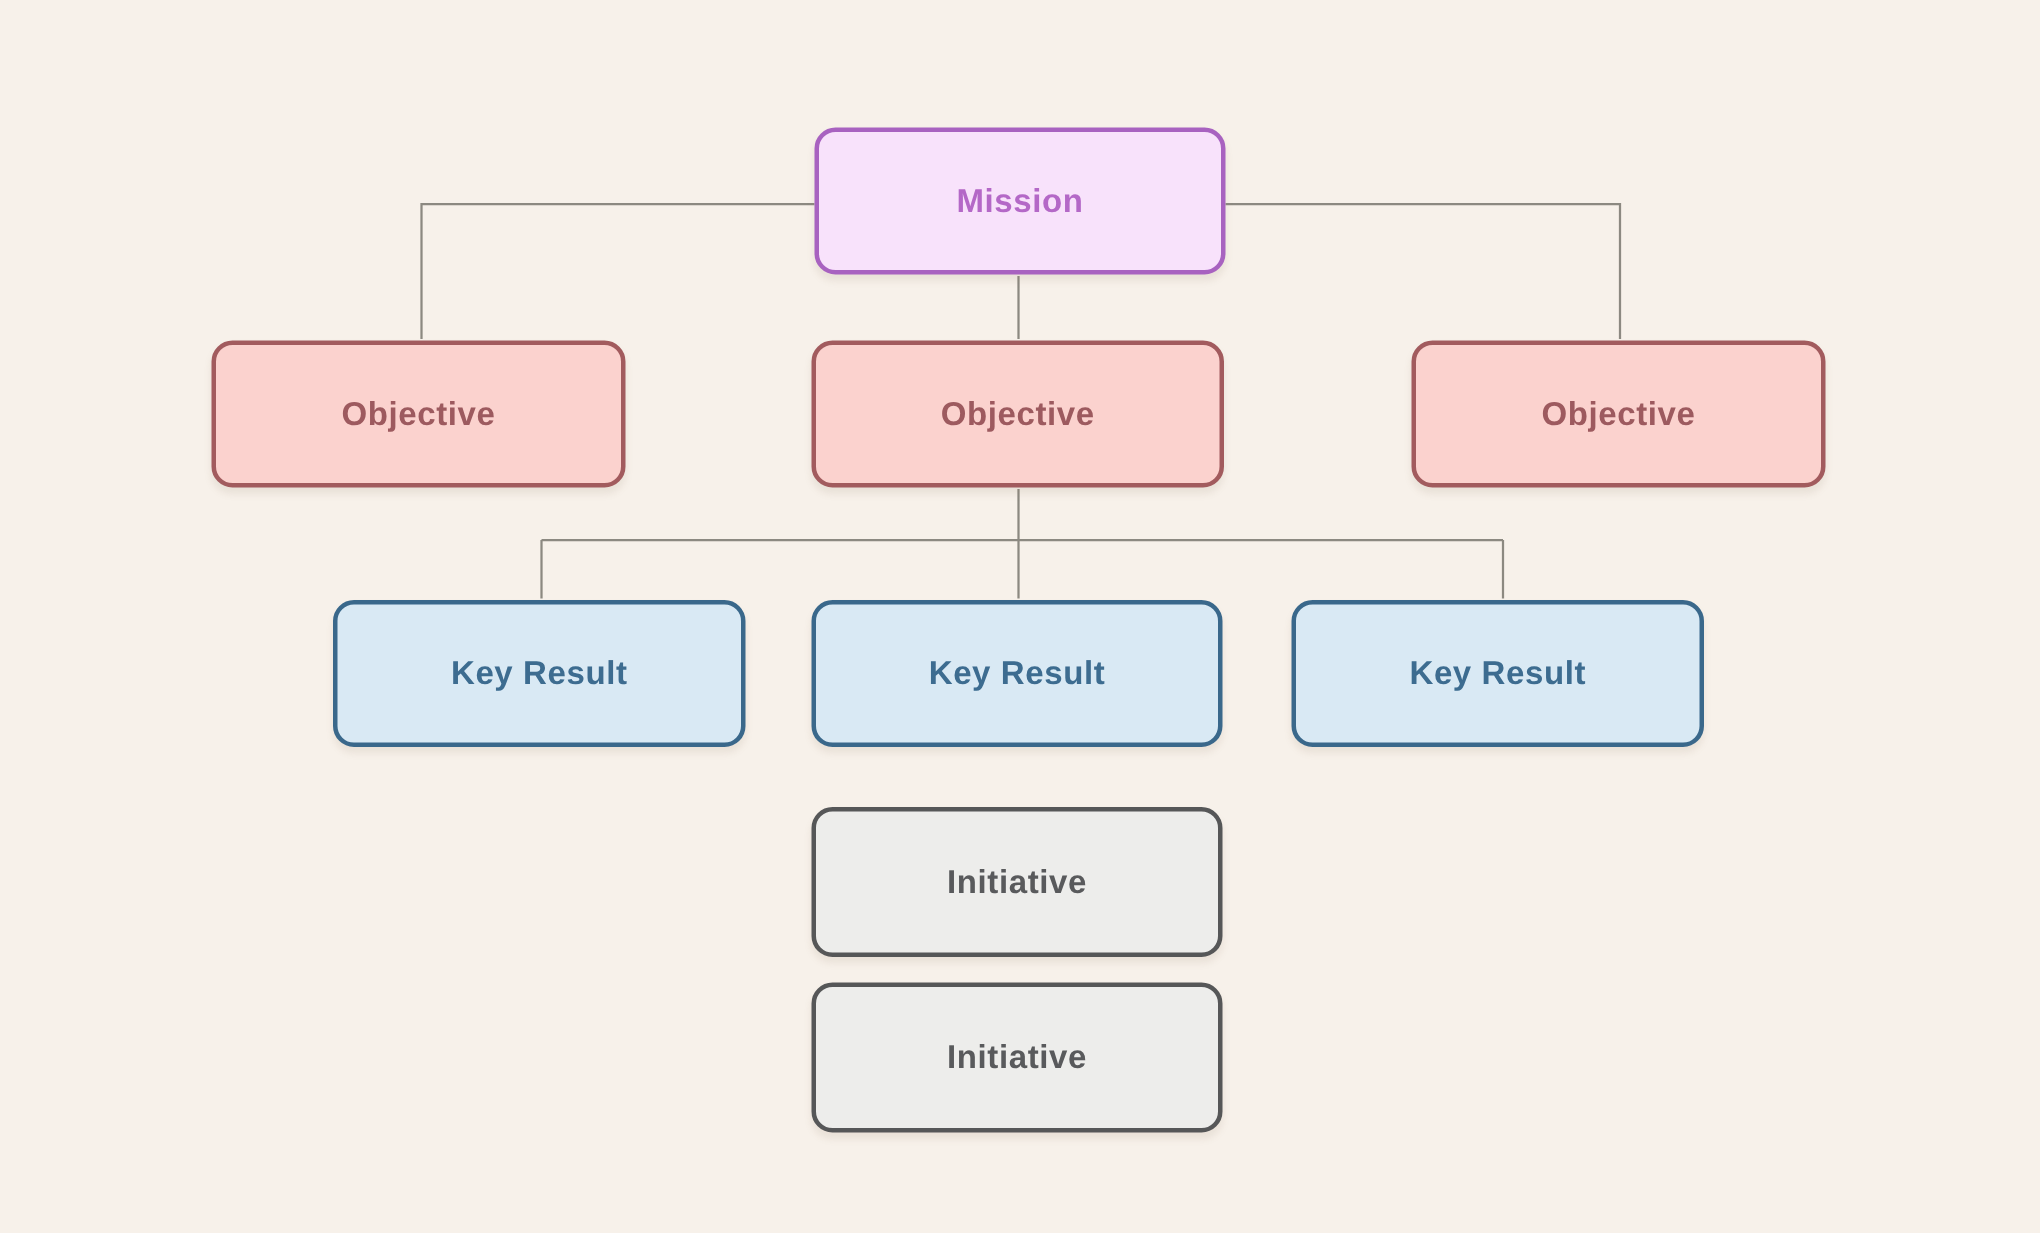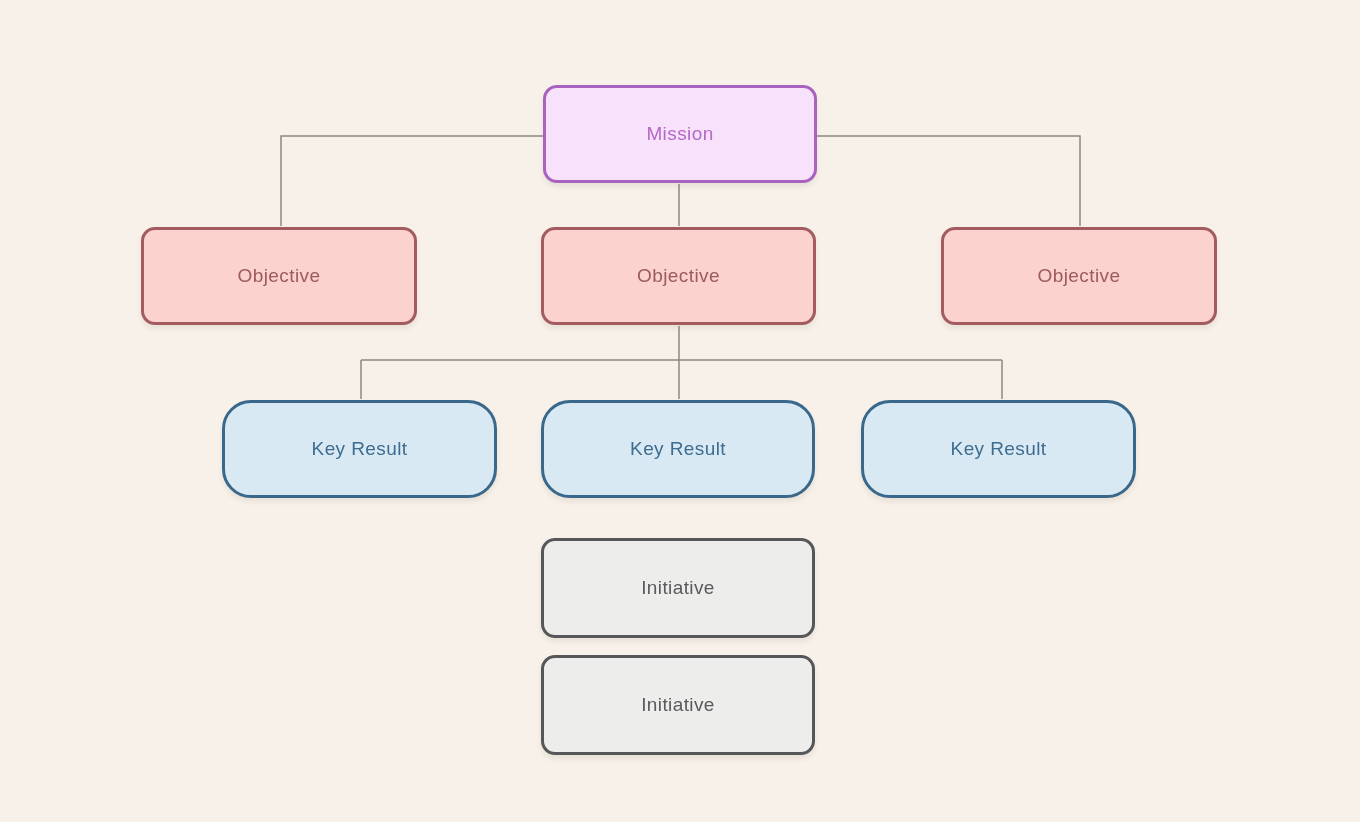--- a/index.html
+++ b/index.html
@@ -42,40 +42,39 @@
   }
   .node{
     position:absolute;
     display:flex;
     align-items:center;
     justify-content:center;
     box-sizing:border-box;
     border-radius:14px;
     border:3px solid transparent;
     box-shadow:0 4px 5px rgba(150,120,100,0.13);
-    font-weight:400;
-    font-size:19px;
+    font-weight:700;
+    font-size:22px;
     letter-spacing:0.4px;
     text-align:right;
   }
   .node-mission{
     background:var(--mission-fill);
     border-color:var(--mission-border);
     color:var(--mission-text);
   }
   .node-objective{
     background:var(--objective-fill);
     border-color:var(--objective-border);
     color:var(--objective-text);
   }
   .node-keyresult{
     background:var(--keyresult-fill);
     border-color:var(--keyresult-border);
     color:var(--keyresult-text);
-    border-radius:29px;
   }
   .node-initiative{
     background:var(--initiative-fill);
     border-color:var(--initiative-border);
     color:var(--initiative-text);
     margin-top:21px;
   }
   
   #node-mission            {left:543px; top:85px;  width:274px; height:98px;}
   #node-objective-left     {left:141px; top:227px; width:276px; height:98px;}

